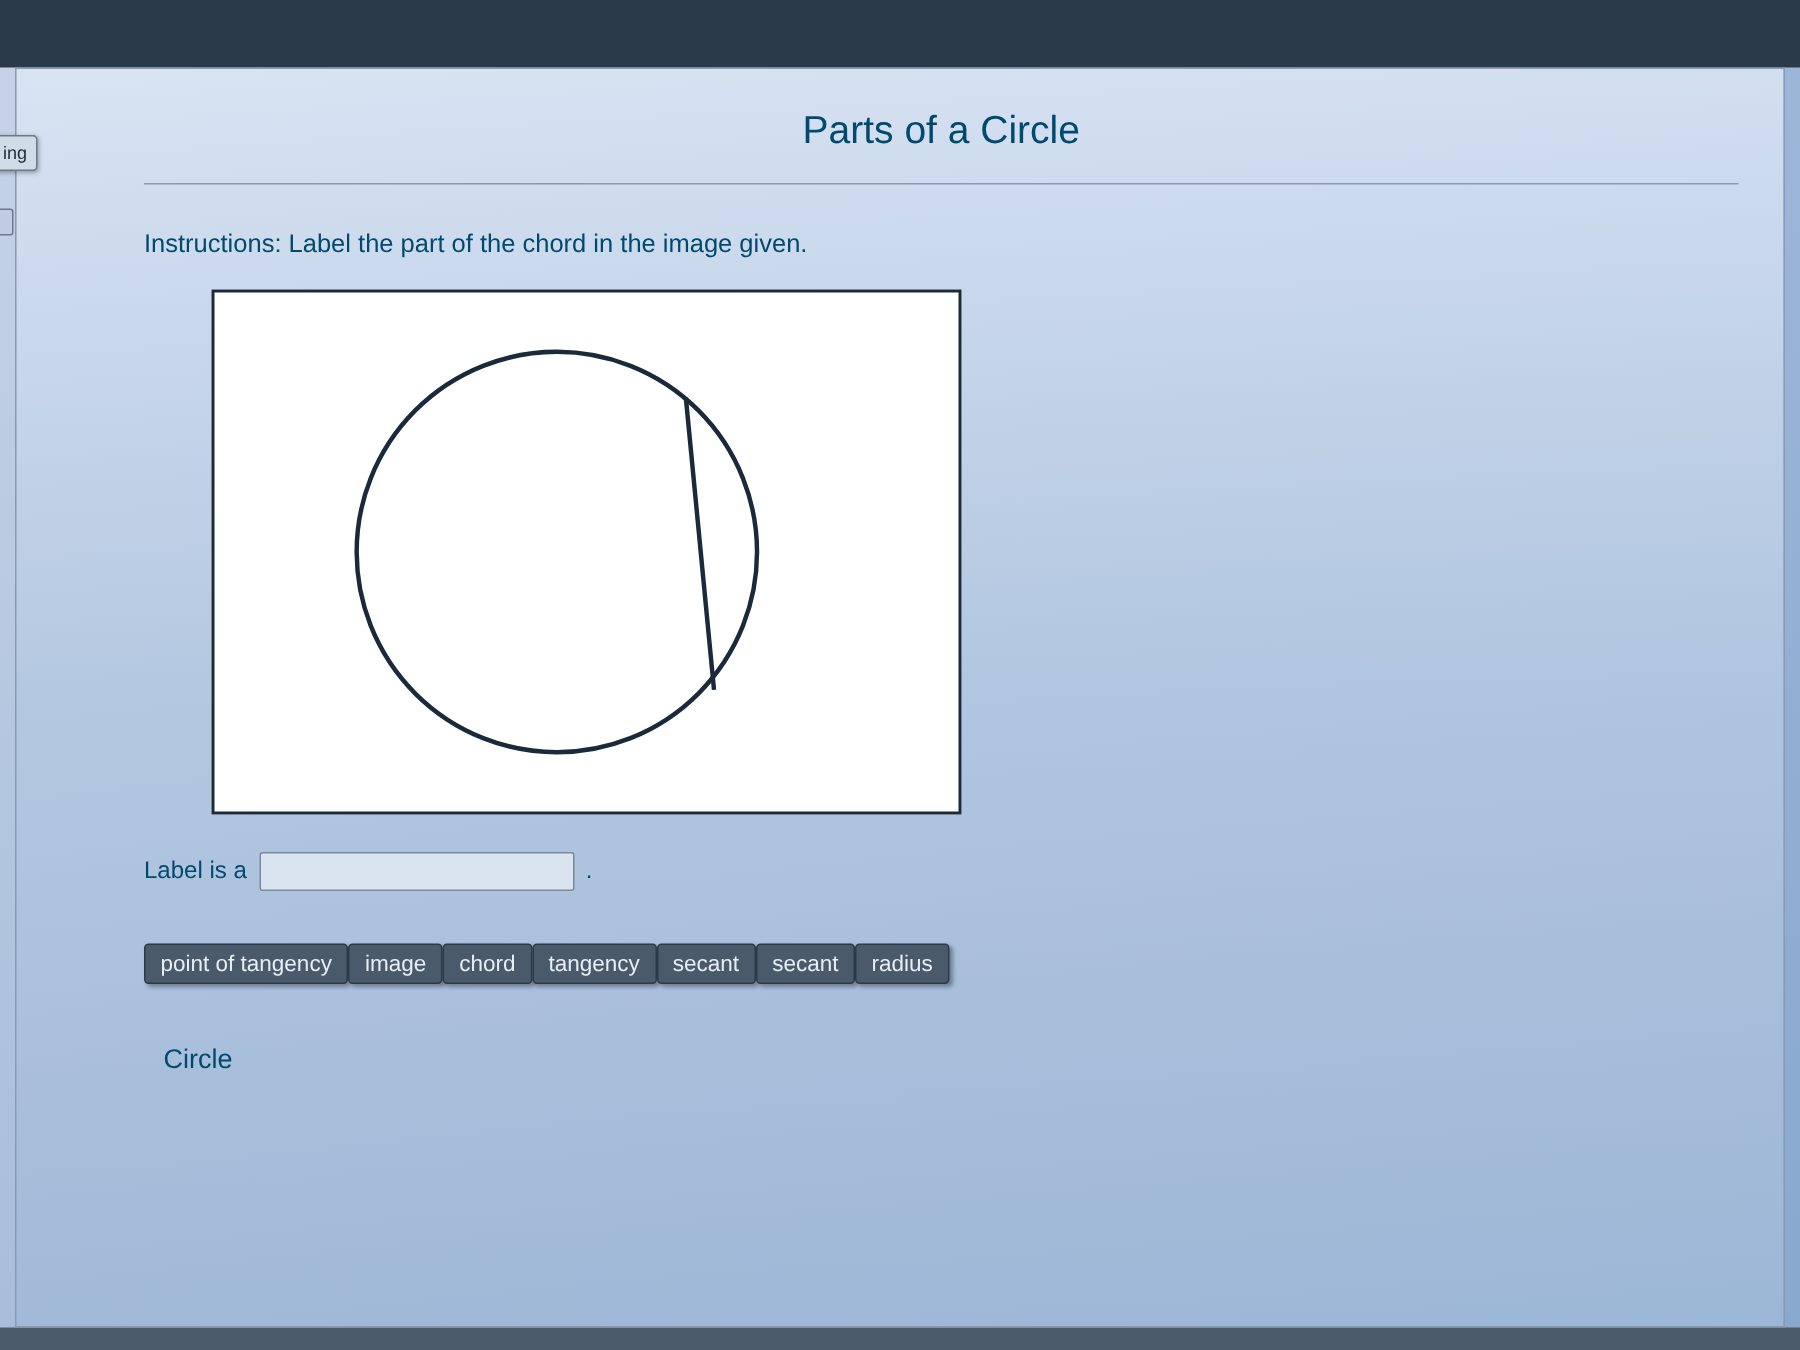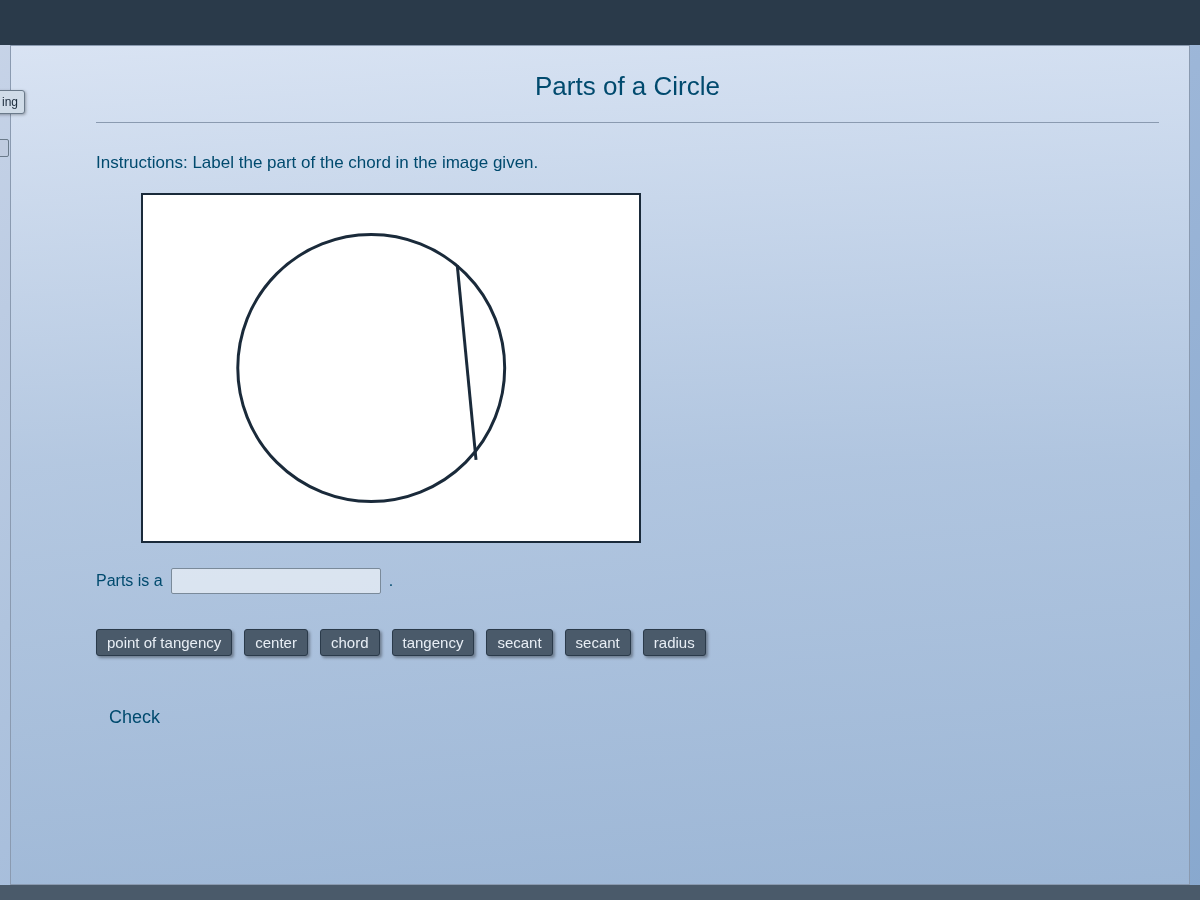--- a/index.html
+++ b/index.html
@@ -93,22 +93,22 @@
     width: 210px;
     height: 26px;
     border: 1px solid #7a8a9a;
     background: rgba(255,255,255,0.55);
     border-radius: 2px;
     padding: 2px 6px;
     font-size: 15px;
   }
   .options-row {
     display: flex;
-    gap: 12px;
-    margin-bottom: 47px;
+    gap: 0;
+    margin-bottom: 36px;
     flex-wrap: wrap;
   }
   .option-btn {
     background: #4a5a6a;
     color: #e8eef5;
     border: 1px solid #2a3a4a;
     padding: 4px 10px;
     font-size: 15px;
     border-radius: 3px;
     cursor: pointer;
@@ -145,30 +145,30 @@
   </div>
 
   <div class="figure-box">
     <svg class="figure-svg" viewBox="0 0 500 350">
       <circle cx="230" cy="175" r="135" fill="none" stroke="#1a2a3a" stroke-width="3"></circle>
       <line x1="317" y1="71" x2="336" y2="268" stroke="#1a2a3a" stroke-width="3"></line>
     </svg>
   </div>
 
   <div class="answer-row">
-    <span>Parts is a</span>
+    <span>Label is a</span>
     <input type="text" class="answer-input" value="" style="">
     <span>.</span>
   </div>
 
   <div class="options-row">
     <button class="option-btn">point of tangency</button>
-    <button class="option-btn">center</button>
+    <button class="option-btn">image</button>
     <button class="option-btn">chord</button>
     <button class="option-btn">tangency</button>
     <button class="option-btn">secant</button>
     <button class="option-btn">secant</button>
     <button class="option-btn">radius</button>
   </div>
 
-  <button class="check-btn">Check</button>
+  <button class="check-btn">Circle</button>
 
 </div>
 
 </body></html>

